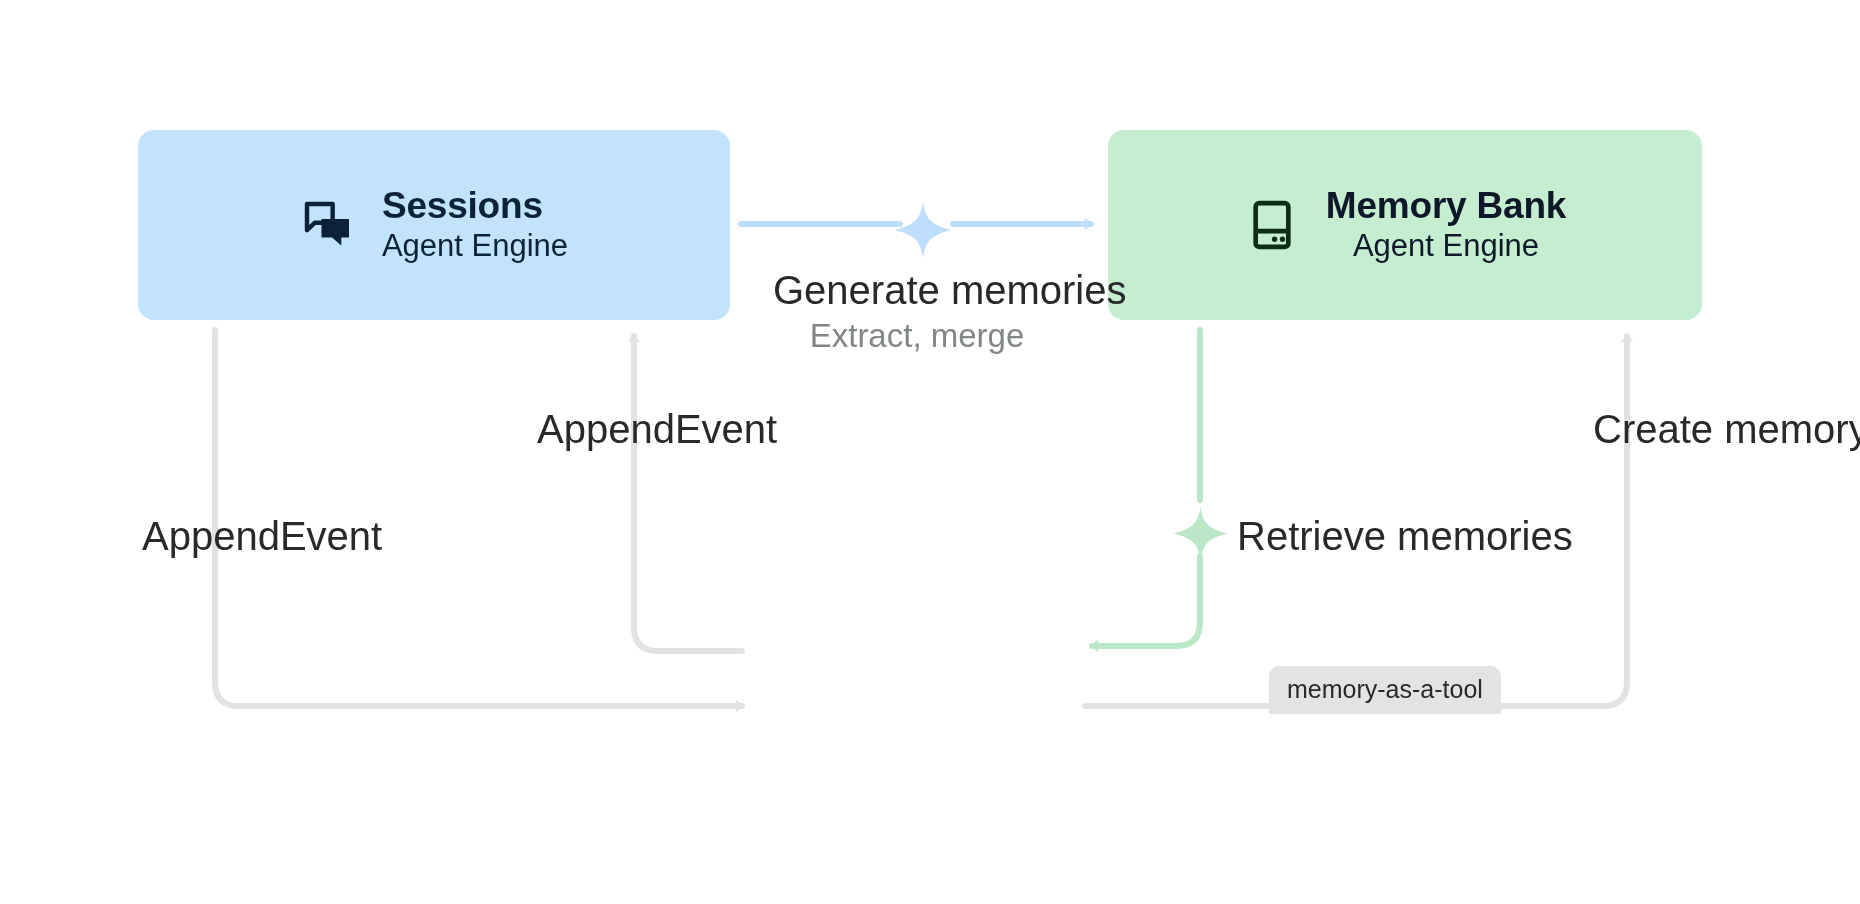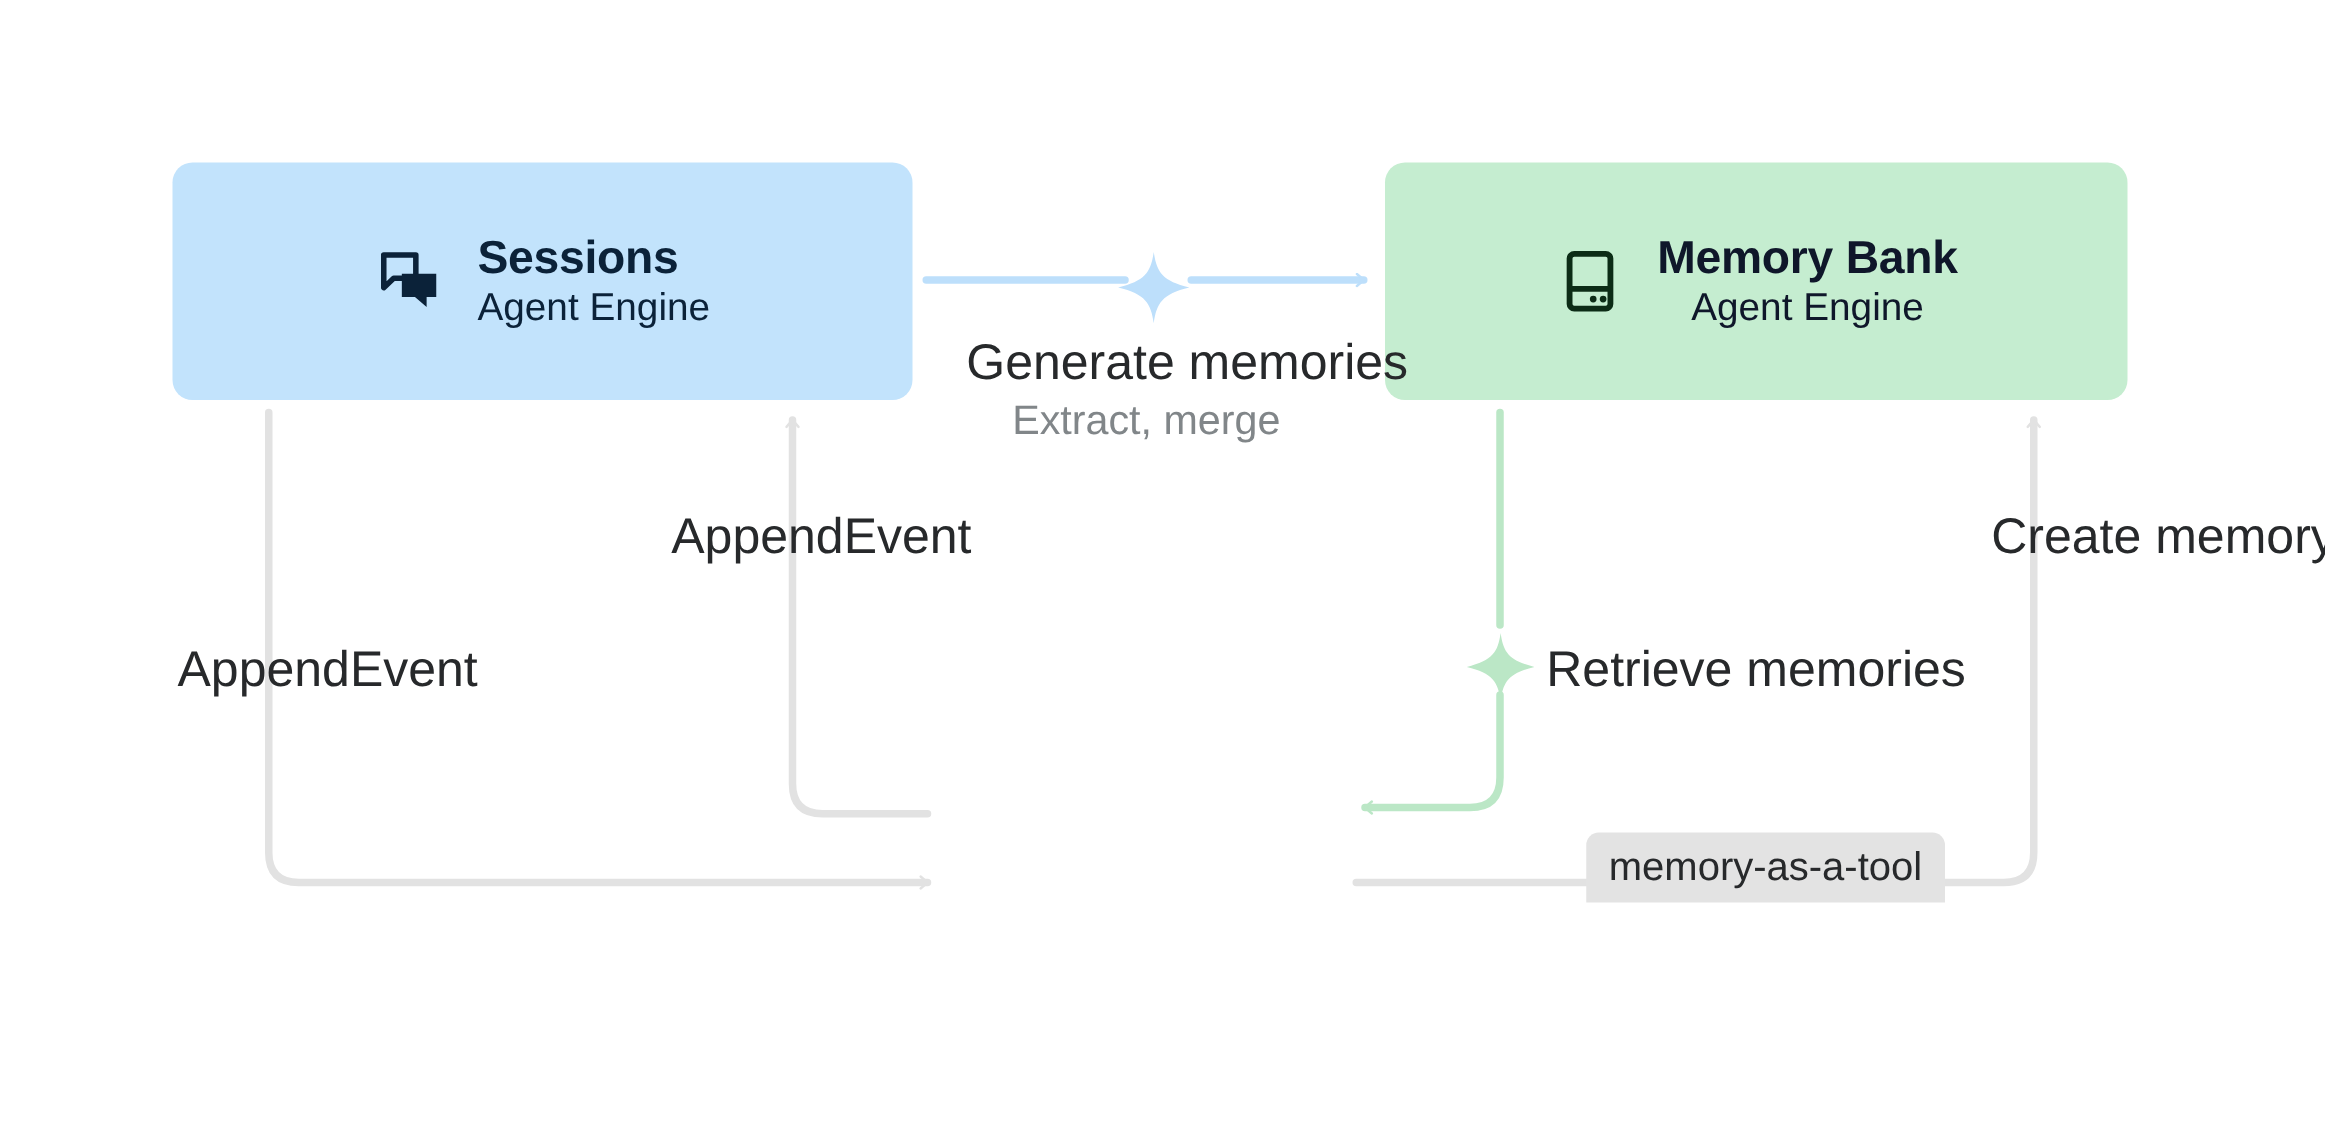--- a/index.html
+++ b/index.html
@@ -115,21 +115,21 @@
   #label-listevent { left: 142px;  top: 511px; }
   #label-create    { left: 1593px; top: 404px; }
   #label-retrieve  { left: 1237px; top: 511px; }
 
   #badge-tool {
     position: absolute;
     left: 1269px; top: 666px;
     padding: 8px 18px 10px 18px;
     background: #e3e3e3;
     border-radius: 10px 10px 0 0;
-    font-size: 32px;
+    font-size: 25px;
     color: #27292b;
     white-space: nowrap;
     line-height: 1.2;
   }
 
   
   .sparkle { position: absolute; line-height: 0; }
   #sparkle-generate { left: 893px;  top: 200px; }
   #sparkle-retrieve { left: 1172px; top: 505px; }
 </style>

